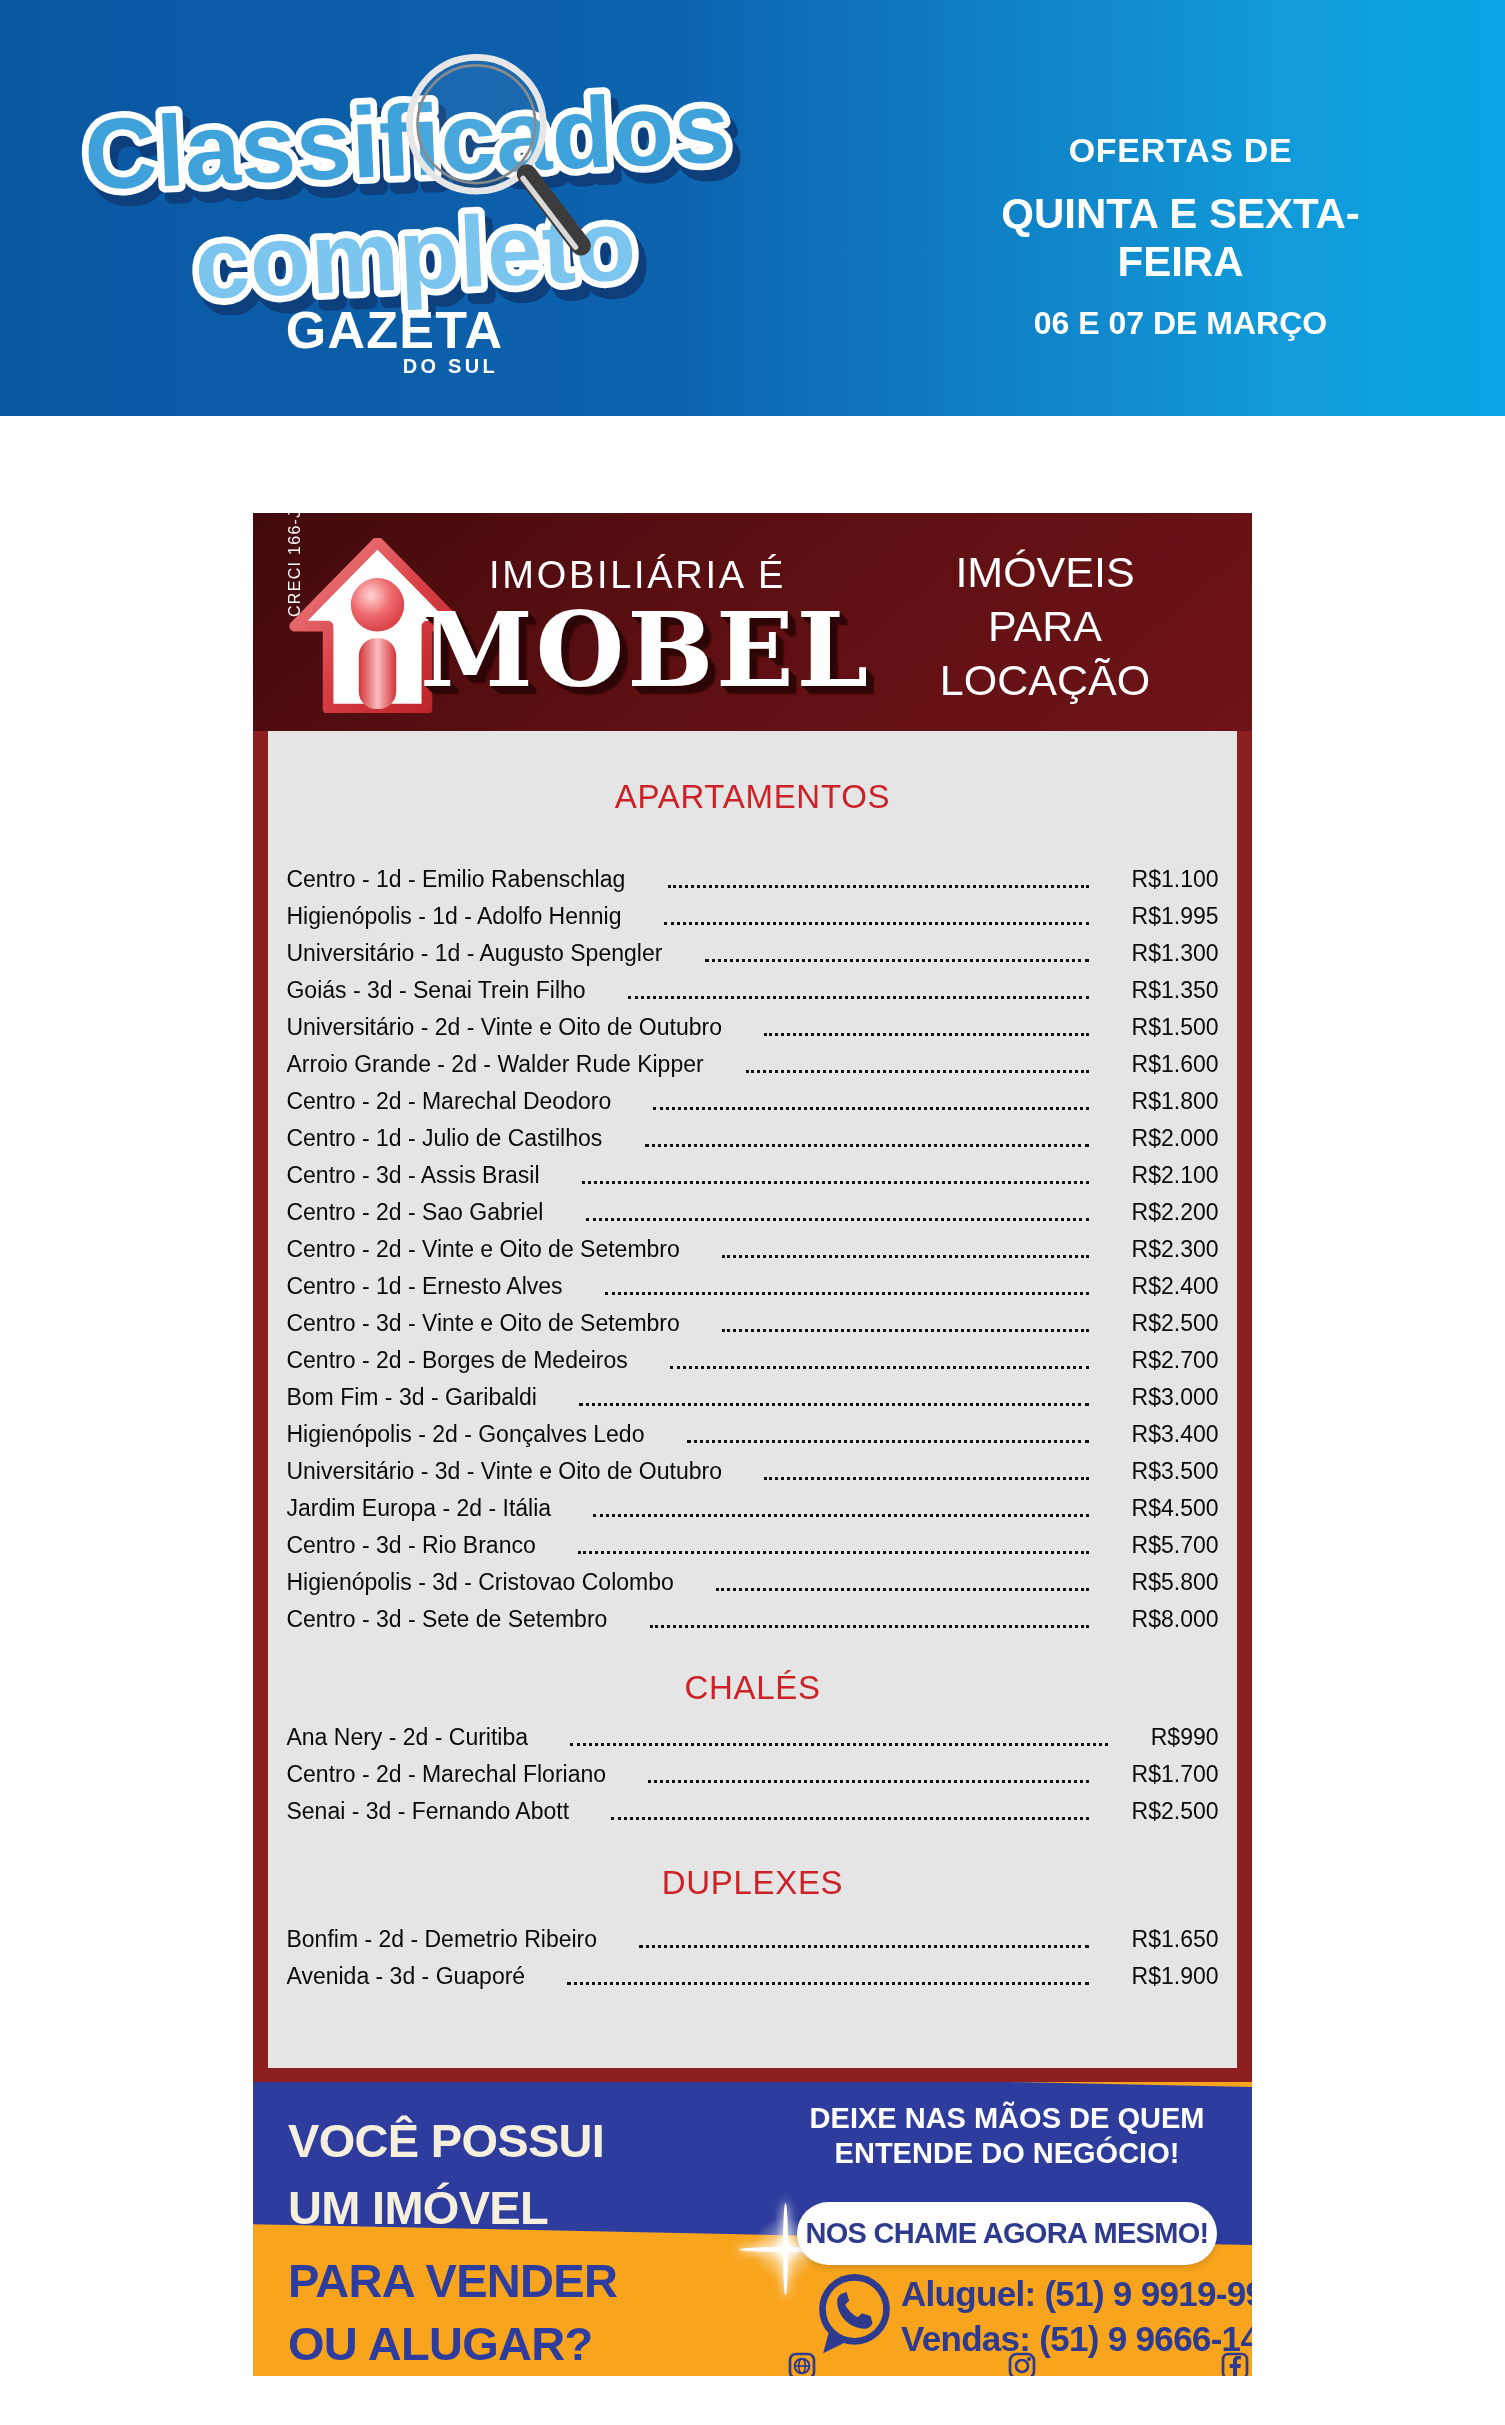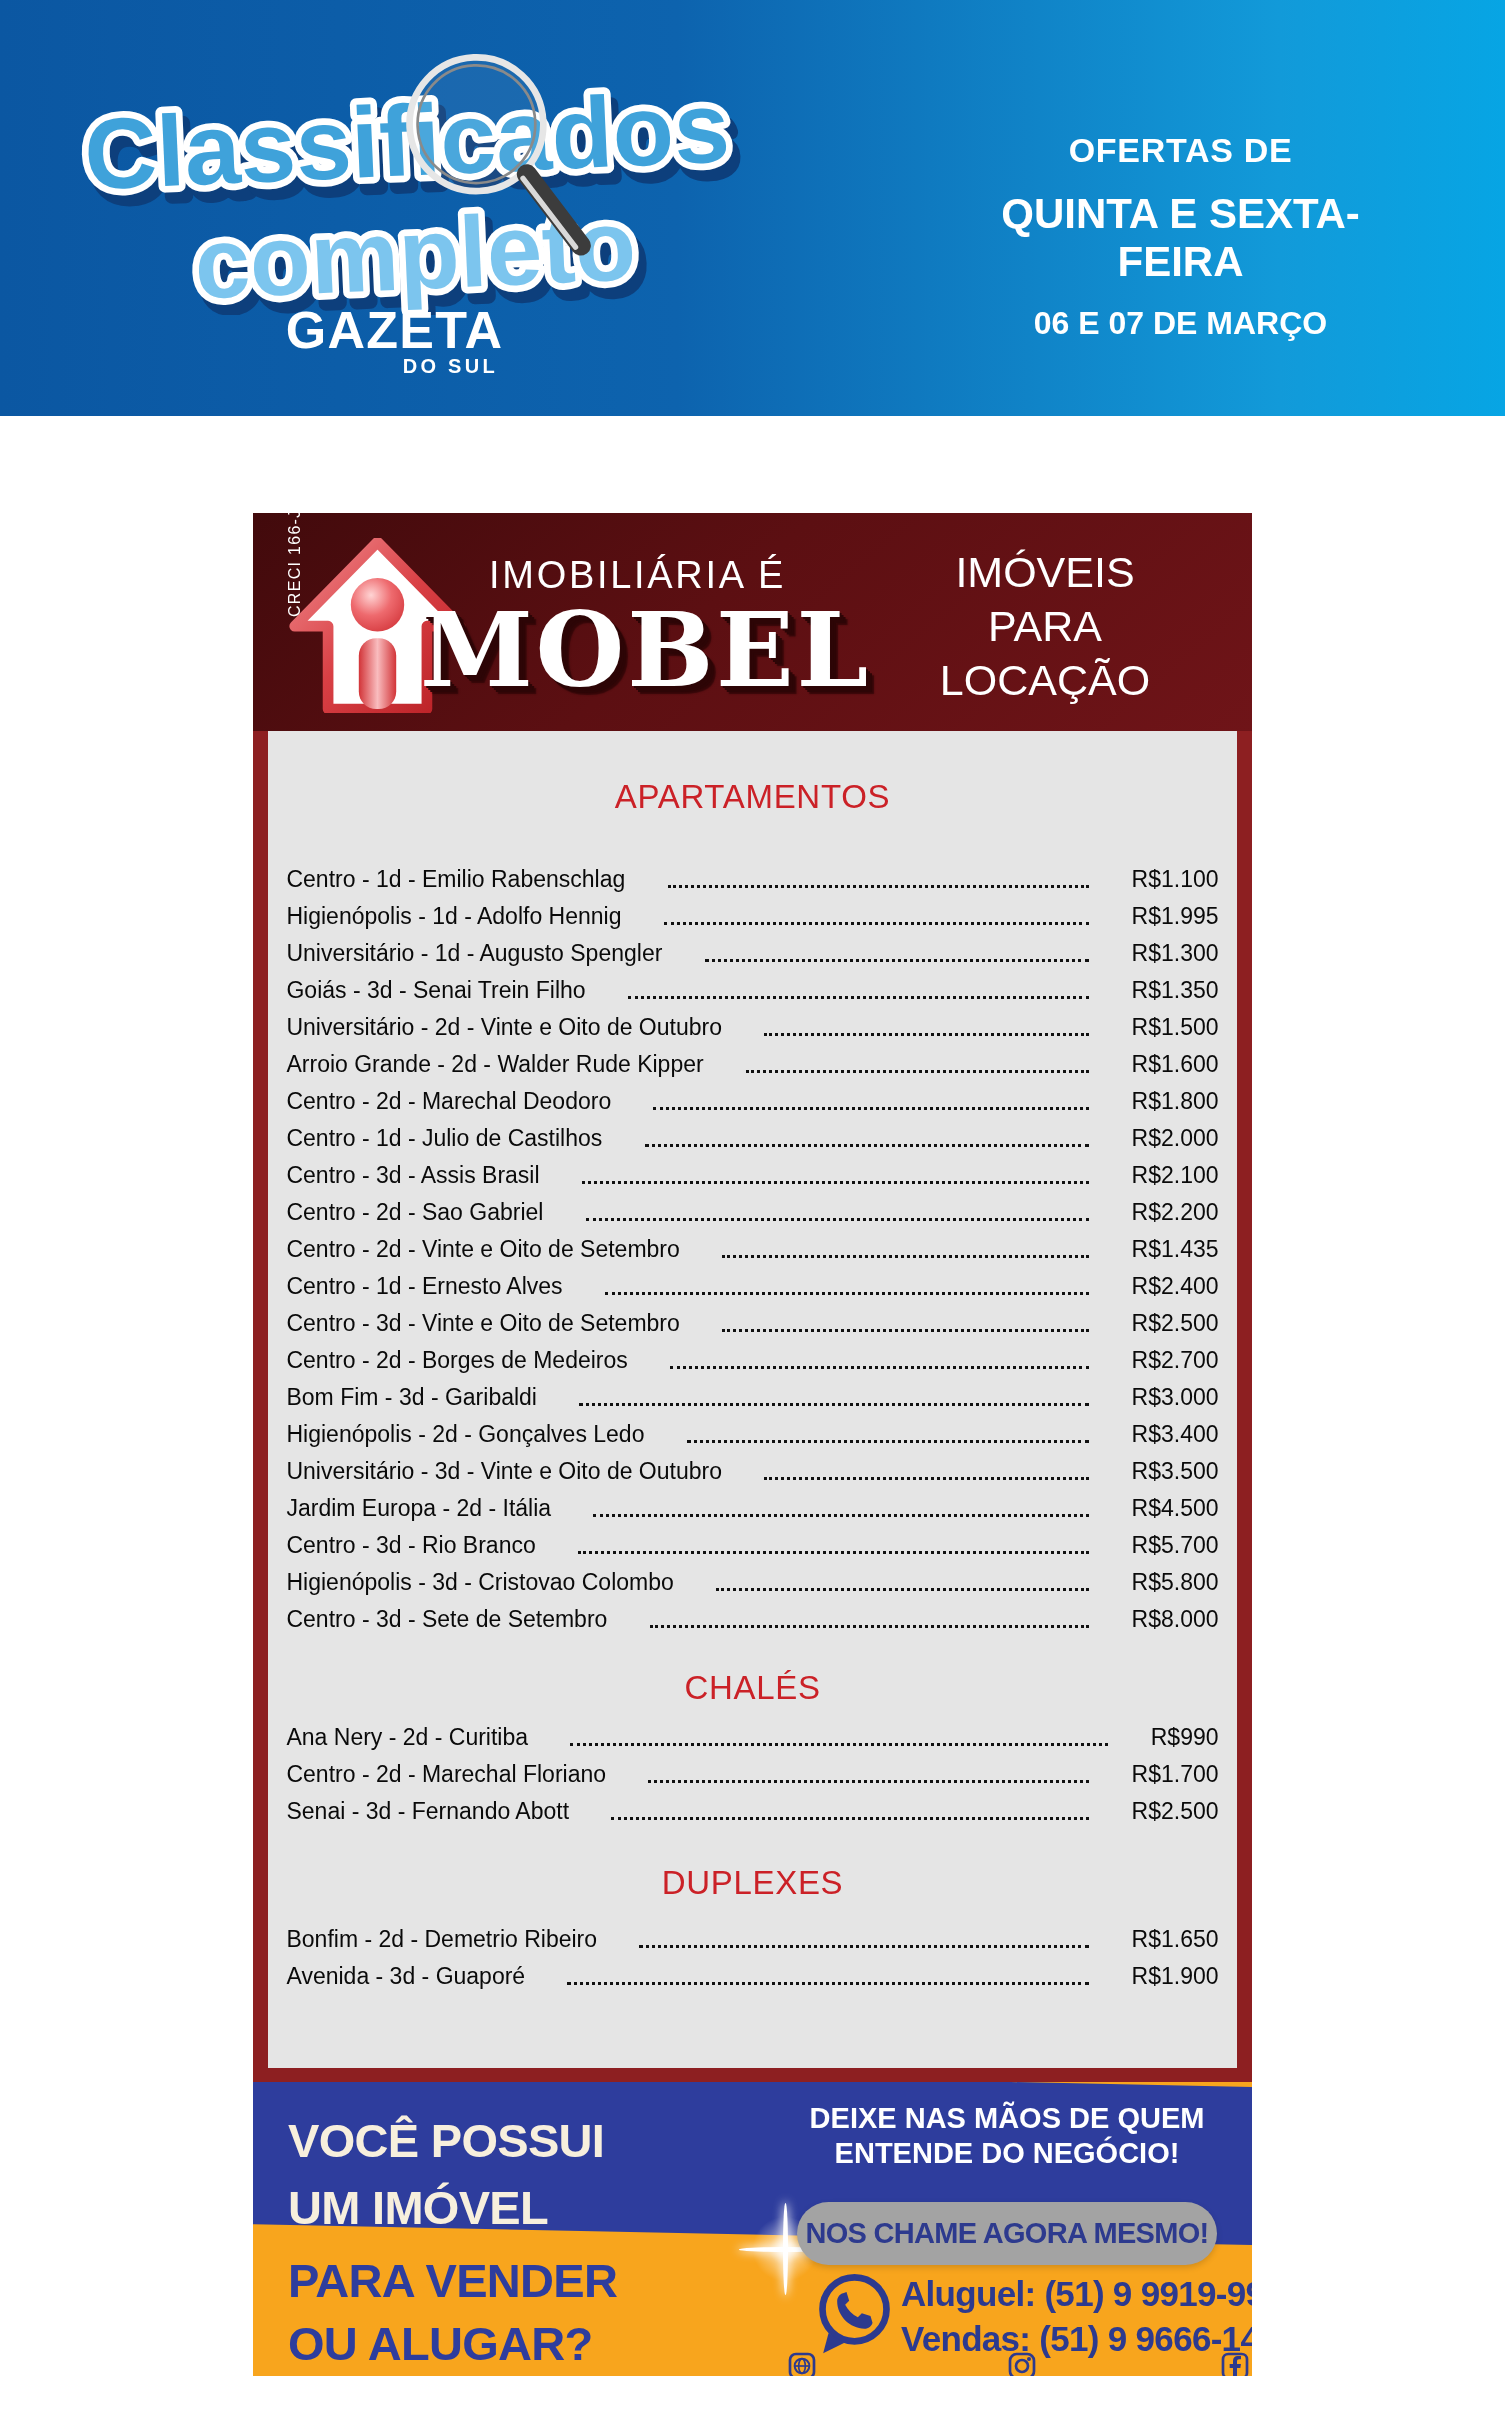--- a/index.html
+++ b/index.html
@@ -56,21 +56,21 @@
                   box-shadow:0 0 9.4px 2px rgba(255,255,255,.8);}
   .sparkle:after{top:50%;left:-9.4px;height:4.7px;width:92px;margin-top:-2px;
                  box-shadow:0 0 9.4px 2px rgba(255,255,255,.8);}
   .bl{position:absolute;left:35px;font-weight:bold;letter-spacing:-0.7px;white-space:nowrap;}
   .bl.cream{color:#f7efdd;font-size:47px;}
   .bl.navy{color:#2e3d9d;font-size:47px;}
   .b1{top:31px;} .b2{top:98px;} .b3{top:171px;} .b4{top:234px;}
   .bright{position:absolute;left:515px;top:0;width:478px;text-align:center;}
   .br-title{color:#ffffff;font-weight:bold;font-size:29px;line-height:35px;white-space:nowrap;}
   .br-t1{margin-top:19px;} 
-  .pill{margin:31px auto 0 auto;width:420px;height:63px;background:#a3a3a3;border-radius:33px;
+  .pill{margin:31px auto 0 auto;width:420px;height:63px;background:#ffffff;border-radius:33px;
         display:flex;align-items:center;justify-content:center;box-shadow:0 2.7px 6.7px rgba(0,0,0,.15);}
   .pill-text{color:#2d3a8e;font-weight:bold;font-size:29px;white-space:nowrap;letter-spacing:-0.7px;}
   .wa-icon{position:absolute;left:562px;top:190px;}
   .phone-lines{position:absolute;left:648px;top:189px;text-align:left;}
   .phone{color:#2d3a8e;font-weight:bold;font-size:35px;line-height:45px;white-space:nowrap;letter-spacing:-0.7px;}
   .social{position:absolute;left:523px;top:270px;width:476px;display:flex;justify-content:center;gap:20px;}
   .soc-item{display:flex;align-items:center;gap:5.4px;flex-direction:column;}
   .soc-label{color:#2d3a8e;font-weight:bold;font-size:18px;white-space:nowrap;letter-spacing:-0.3px;}
 </style>
 </head>
@@ -190,21 +190,21 @@
           <span class="price">R$2.100</span>
         </div>
         <div class="row">
           <span class="lbl">Centro - 2d - Sao Gabriel</span>
           <span class="dots"></span>
           <span class="price">R$2.200</span>
         </div>
         <div class="row">
           <span class="lbl">Centro - 2d - Vinte e Oito de Setembro</span>
           <span class="dots"></span>
-          <span class="price">R$1.435</span>
+          <span class="price">R$2.300</span>
         </div>
         <div class="row">
           <span class="lbl">Centro - 1d - Ernesto Alves</span>
           <span class="dots"></span>
           <span class="price">R$2.400</span>
         </div>
         <div class="row">
           <span class="lbl">Centro - 3d - Vinte e Oito de Setembro</span>
           <span class="dots"></span>
           <span class="price">R$2.500</span>

